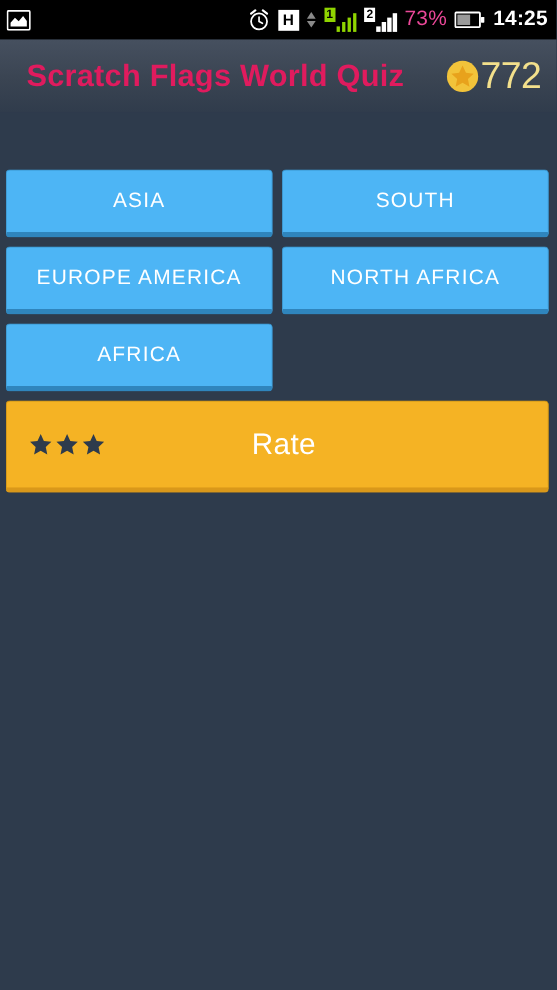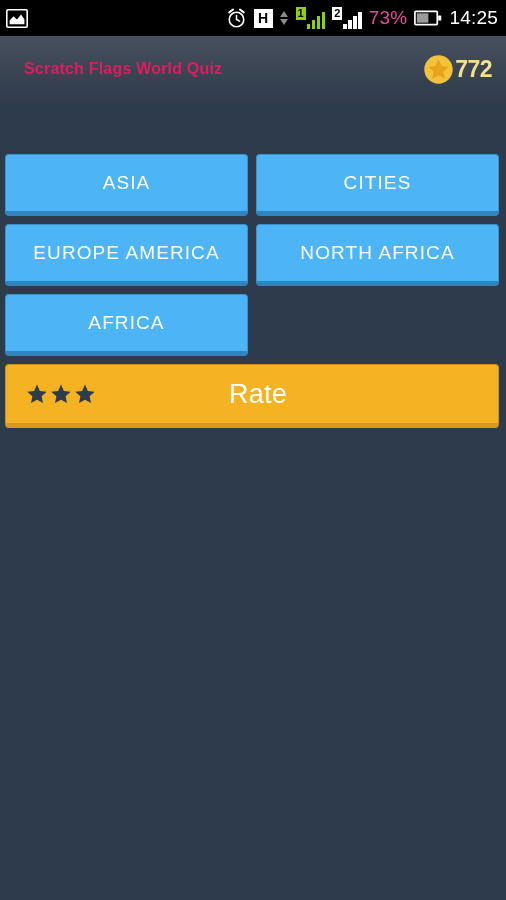--- a/index.html
+++ b/index.html
@@ -74,50 +74,51 @@
   .battery-pct {
     color: #ec4899;
     font-size: 19px;
     letter-spacing: 0.2px;
   }
   .battery-icon { width: 28px; height: 16px; display: block; }
   .clock-text {
     color: #ffffff;
     font-size: 19px;
     letter-spacing: 0.2px;
+    font-weight: bold;
   }
 
   
   .app-header {
     width: 506px;
     height: 66px;
     background: linear-gradient(to bottom, #46505f 0%, #3a4452 55%, #303c4c 100%);
     display: flex;
     align-items: center;
     padding: 0 14px 0 24px;
     position: relative;
   }
   .app-title {
     color: #e01b5e;
-    font-size: 16px;
+    font-size: 28px;
     font-weight: bold;
     letter-spacing: 0.2px;
     white-space: nowrap;
   }
   .score-box {
     margin-left: auto;
     display: flex;
     align-items: center;
     gap: 1px;
   }
   .coin-icon { width: 31px; height: 31px; display: block; }
   .score-value {
     color: #f3e08c;
-    font-size: 23px;
-    font-weight: bold;
+    font-size: 34px;
+    font-weight: normal;
     letter-spacing: -0.5px;
     line-height: 31px;
   }
 
   
   .app-body {
     width: 506px;
     height: 798px;
     background: #2e3b4c;
     padding-top: 52px;
@@ -145,21 +146,21 @@
   .cat-btn span {
     color: #ffffff;
     font-size: 19px;
     letter-spacing: 1.1px;
     font-weight: normal;
     text-align: center;
   }
 
   .rate-btn {
     width: 494px;
-    height: 64px;
+    height: 84px;
     margin: 8px 5px 0 5px;
     background: #f5b324;
     border: 1px solid #c99015;
     border-radius: 4px;
     border-bottom: 5px solid #d9981a;
     display: flex;
     align-items: center;
     position: relative;
     cursor: pointer;
     padding-left: 12px;
@@ -264,21 +265,21 @@
 <div class="app-body">
 
   <div class="grid">
 
     <div class="cat-btn">
       <span>ASIA</span>
     </div>
 
 
     <div class="cat-btn">
-      <span>CITIES</span>
+      <span>SOUTH</span>
     </div>
 
     <div class="cat-btn">
       <span>EUROPE AMERICA</span>
     </div>
 
     <div class="cat-btn">
       <span>NORTH AFRICA</span>
     </div>
 

